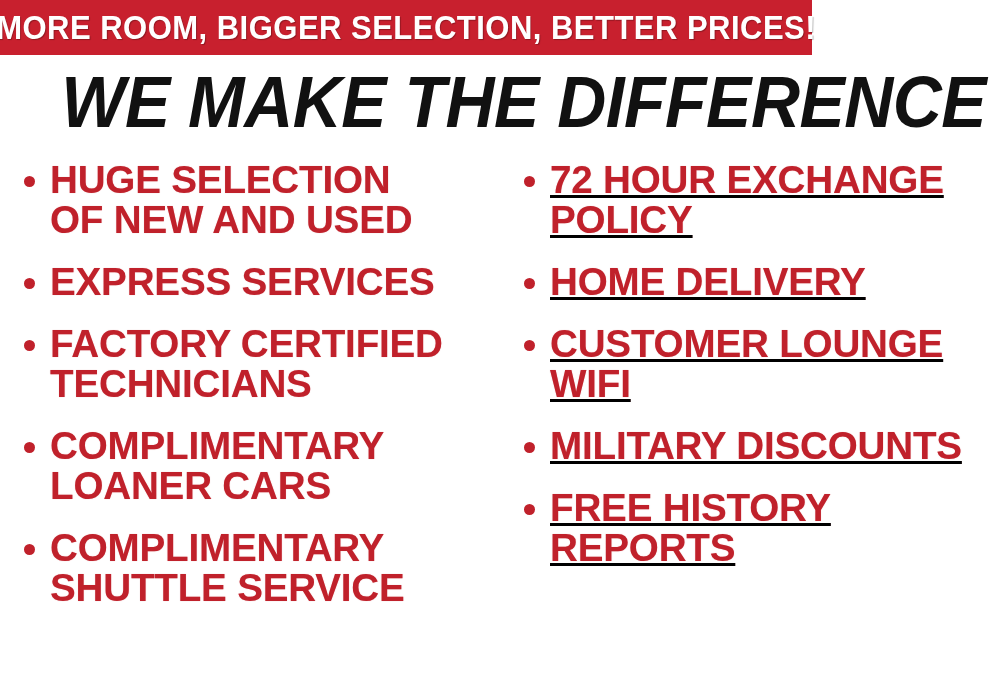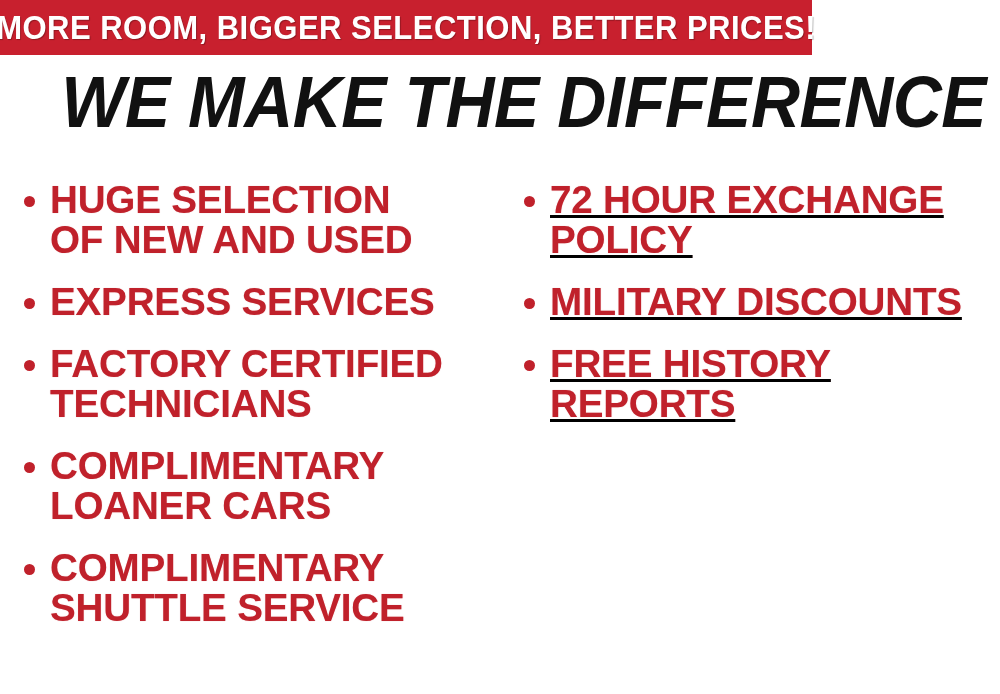--- a/index.html
+++ b/index.html
@@ -83,21 +83,20 @@
   }
 
   .column.left  { left: 14px;  width: 480px; }
   .column.right { left: 514px; width: 486px; text-decoration: underline; }
 
   .bullet-row {
     position: relative;
     display: block;
     padding-left: 36px;
     margin-bottom: 22px;
-    margin-top: 20px;
   }
 
   .bullet-dot {
     position: absolute;
     left: 10px;
     top: 16px;
     width: 11px;
     height: 11px;
     border-radius: 50%;
     background: #c0212b;
@@ -162,20 +161,29 @@
     </div>
 
     <div class="column right">
       <div class="bullet-row">
         <span class="bullet-dot"></span>
         <span class="bullet-text">72 HOUR EXCHANGE
 POLICY</span>
       </div>
       <div class="bullet-row">
         <span class="bullet-dot"></span>
+        <span class="bullet-text">HOME DELIVERY</span>
+      </div>
+      <div class="bullet-row">
+        <span class="bullet-dot"></span>
+        <span class="bullet-text">CUSTOMER LOUNGE
+WIFI</span>
+      </div>
+      <div class="bullet-row">
+        <span class="bullet-dot"></span>
         <span class="bullet-text">MILITARY DISCOUNTS</span>
       </div>
       <div class="bullet-row">
         <span class="bullet-dot"></span>
         <span class="bullet-text">FREE HISTORY
 REPORTS</span>
       </div>
     </div>
 
   </div>

